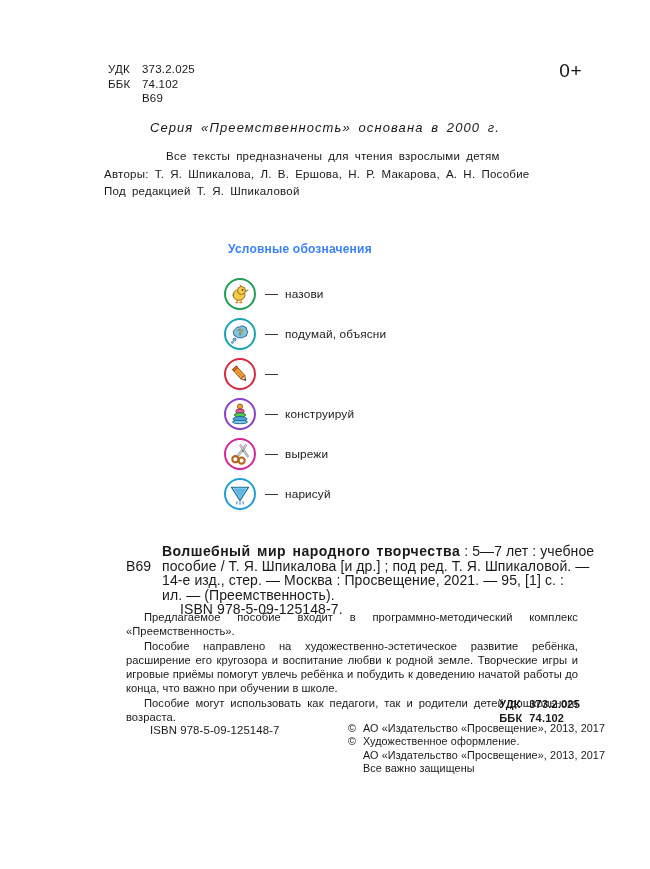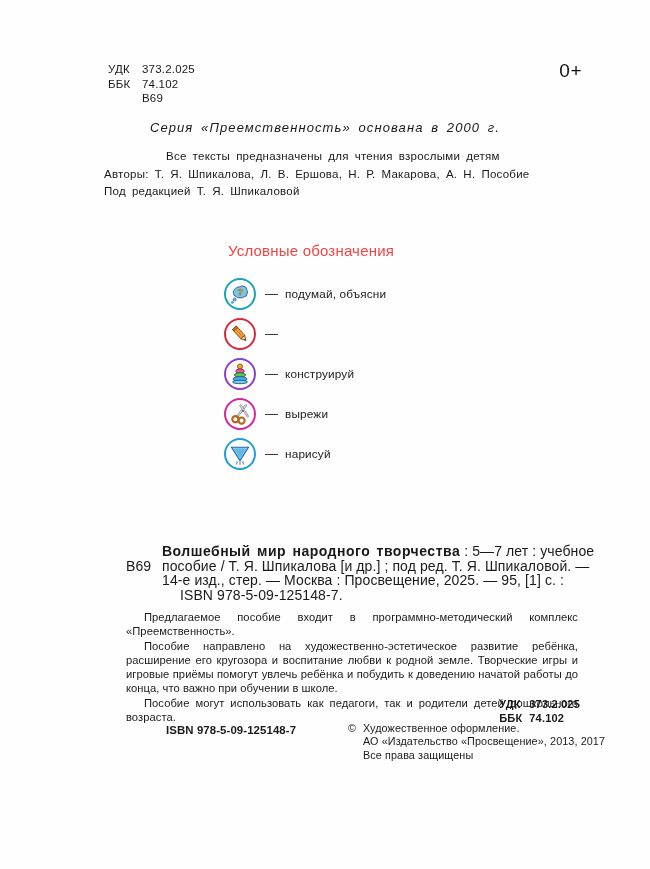--- a/index.html
+++ b/index.html
@@ -73,24 +73,24 @@
     word-spacing: 2.6px;
   }
   .credits .ln { display: block; white-space: nowrap; }
   .credits .ln.center-ish { padding-left: 62px; }
 
   
   .legend-title {
     position: absolute;
     left: 228px;
     top: 242px;
-    font-size: 15px;
-    font-weight: normal;
+    font-size: 12px;
+    font-weight: bold;
     letter-spacing: 0.2px;
-    color: #ef4444;
+    color: #3b82f6;
   }
 
   .legend-list {
     position: absolute;
     left: 224px;
     top: 274px;
     width: 380px;
   }
   .legend-item {
     display: flex;
@@ -178,24 +178,24 @@
     font-weight: bold;
     line-height: 13.5px;
     text-align: left;
     letter-spacing: 0.2px;
     white-space: nowrap;
   }
   .udk-footer .uf-key { display: inline-block; width: 30px; }
 
   .isbn-footer {
     position: absolute;
-    left: 166px;
+    left: 150px;
     top: 724px;
     font-size: 11.4px;
-    font-weight: bold;
+    font-weight: normal;
     letter-spacing: 0.1px;
     white-space: nowrap;
   }
 
   .rights {
     position: absolute;
     left: 348px;
     top: 722px;
     font-size: 10.8px;
     line-height: 13.4px;
@@ -231,20 +231,36 @@
   <div class="credits">
     <span class="ln center-ish">Все  тексты  предназначены  для  чтения  взрослыми  детям</span>
     <span class="ln">Авторы:  Т. Я. Шпикалова,  Л. В. Ершова,  Н. Р. Макарова,  А. Н. Пособие</span>
     <span class="ln">Под  редакцией  Т. Я. Шпикаловой</span>
   </div>
 
   <div class="legend-title">Условные обозначения</div>
 
   <div class="legend-list">
 
+    <div class="legend-item">
+      <span class="legend-icon" style="border-color:#1f9e55">
+        <svg width="24" height="24" viewBox="0 0 24 24">
+          <ellipse cx="11" cy="13" rx="6" ry="5.3" fill="#f7c948" stroke="#8a6a12" stroke-width="0.9"></ellipse>
+          <circle cx="13.5" cy="8.5" r="4" fill="#f7c948" stroke="#8a6a12" stroke-width="0.9"></circle>
+          <circle cx="14.6" cy="7.8" r="0.85" fill="#2b2b2b"></circle>
+          <path d="M17.2 8.8 L20.4 8.0 L17.4 9.9 Z" fill="#f08a24" stroke="#8a5a12" stroke-width="0.5"></path>
+          <path d="M6.5 11.5 q-2 1.2 -1 3" fill="none" stroke="#8a6a12" stroke-width="0.9"></path>
+          <path d="M9 18 l0 2.4 M13 18 l0 2.4" stroke="#e08a1a" stroke-width="1.1" stroke-linecap="round"></path>
+          <path d="M7.8 20.6 l2.4 0 M11.8 20.6 l2.4 0" stroke="#e08a1a" stroke-width="1.1" stroke-linecap="round"></path>
+          <path d="M12 2.6 q0.6 1.6 1.6 2.4" fill="none" stroke="#8a6a12" stroke-width="0.9"></path>
+        </svg>
+      </span>
+      <span class="legend-dash"></span>
+      <span class="legend-label">назови</span>
+    </div>
 
     <div class="legend-item">
       <span class="legend-icon" style="border-color:#16a5b4">
         <svg width="24" height="24" viewBox="0 0 24 24">
           <path d="M7 7.5 q1.2 -3 4.6 -2.6 q2 -2 4.4 -0.4 q3 0.2 2.8 3.4 q1.8 2 0.2 4 q0.2 2.6 -2.8 2.8 q-1.6 2 -4.2 1 q-2.6 0.9 -3.8 -1.3 q-2.8 -0.3 -2.6 -3 q-1.6 -2.2 1.4 -3.9 Z" fill="#7fc2e8" stroke="#2e5f86" stroke-width="0.9" stroke-linejoin="round"></path>
           <circle cx="6.6" cy="17.6" r="1.5" fill="#7fc2e8" stroke="#2e5f86" stroke-width="0.8"></circle>
           <circle cx="4.4" cy="20.4" r="0.95" fill="#7fc2e8" stroke="#2e5f86" stroke-width="0.7"></circle>
           <text x="12.4" y="13.4" font-family="'Liberation Sans', sans-serif" font-size="9.4" font-weight="bold" fill="#f5d23a" stroke="#6b5a10" stroke-width="0.35" text-anchor="middle">?</text>
         </svg>
       </span>
@@ -307,36 +323,38 @@
       </span>
       <span class="legend-dash"></span>
       <span class="legend-label">нарисуй</span>
     </div>
 
   </div>
 
   <div class="biblio">
     <span class="bl hang"><span class="title-bold">Волшебный  мир  народного  творчества</span><span> : 5—7 лет : учебное</span></span>
     <span class="bl hang"><span class="bookmark">В69</span><span>пособие / Т. Я. Шпикалова [и др.] ; под ред. Т. Я. Шпикаловой. —</span></span>
-    <span class="bl hang">14-е изд., стер. — Москва : Просвещение, 2025. — 95, [1] с. :</span>
+    <span class="bl hang">14-е изд., стер. — Москва : Просвещение, 2021. — 95, [1] с. :</span>
+    <span class="bl hang">ил. — (Преемственность).</span>
     <span class="bl isbn-line">ISBN  978-5-09-125148-7.</span>
   </div>
 
   <div class="annotation">
     <p>Предлагаемое пособие входит в программно-методический комплекс «Преемственность».</p>
     <p>Пособие направлено на художественно-эстетическое развитие ребёнка, расширение его кругозора и воспитание любви к родной земле. Творческие игры и игровые приёмы помогут увлечь ребёнка и побудить к доведению начатой работы до конца, что важно при обучении в школе.</p>
     <p>Пособие могут использовать как педагоги, так и родители детей дошкольного возраста.</p>
   </div>
 
   <div class="udk-footer">
     <span style="display:block"><span class="uf-key">УДК</span><span>373.2.025</span></span>
     <span style="display:block"><span class="uf-key">ББК</span><span>74.102</span></span>
   </div>
 
   <div class="isbn-footer">ISBN 978-5-09-125148-7</div>
 
   <div class="rights">
+    <span class="rl"><span class="csym">©</span><span>АО «Издательство «Просвещение», 2013,  2017</span></span>
     <span class="rl"><span class="csym">©</span><span>Художественное оформление.</span></span>
     <span class="rindent">АО «Издательство «Просвещение», 2013,  2017</span>
-    <span class="rindent">Все права защищены</span>
+    <span class="rindent">Все важно защищены</span>
   </div>
 
 </div>
 
 </body></html>

